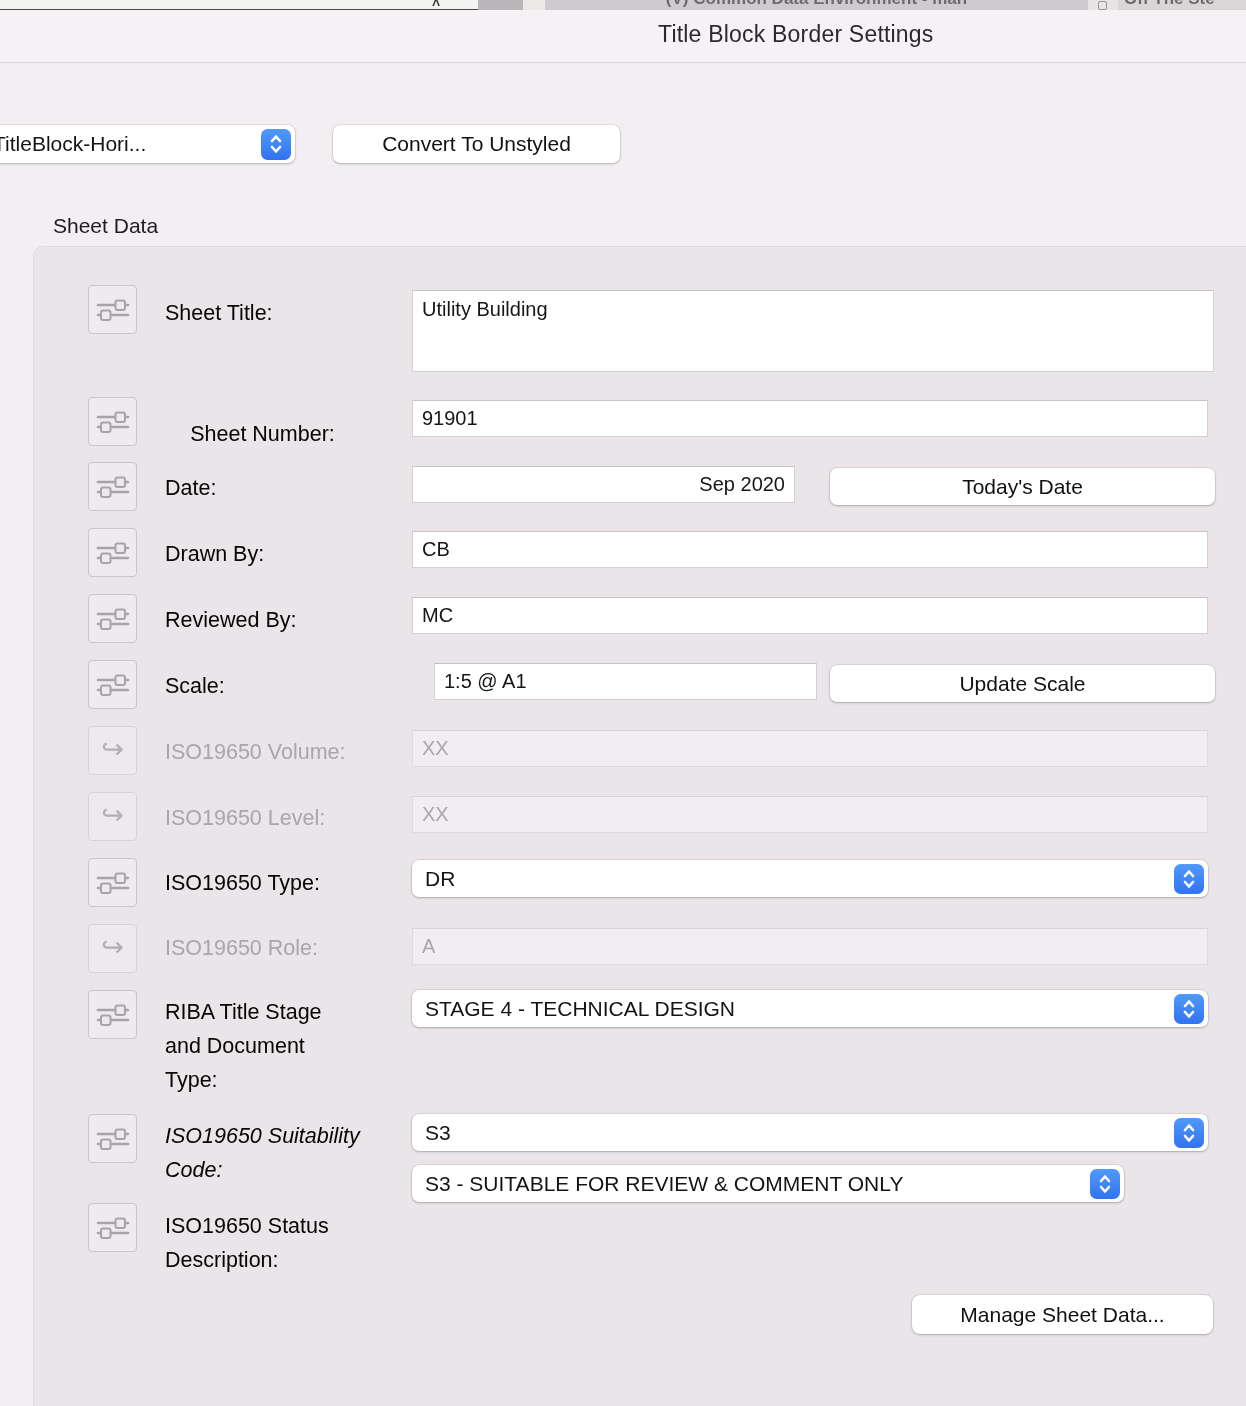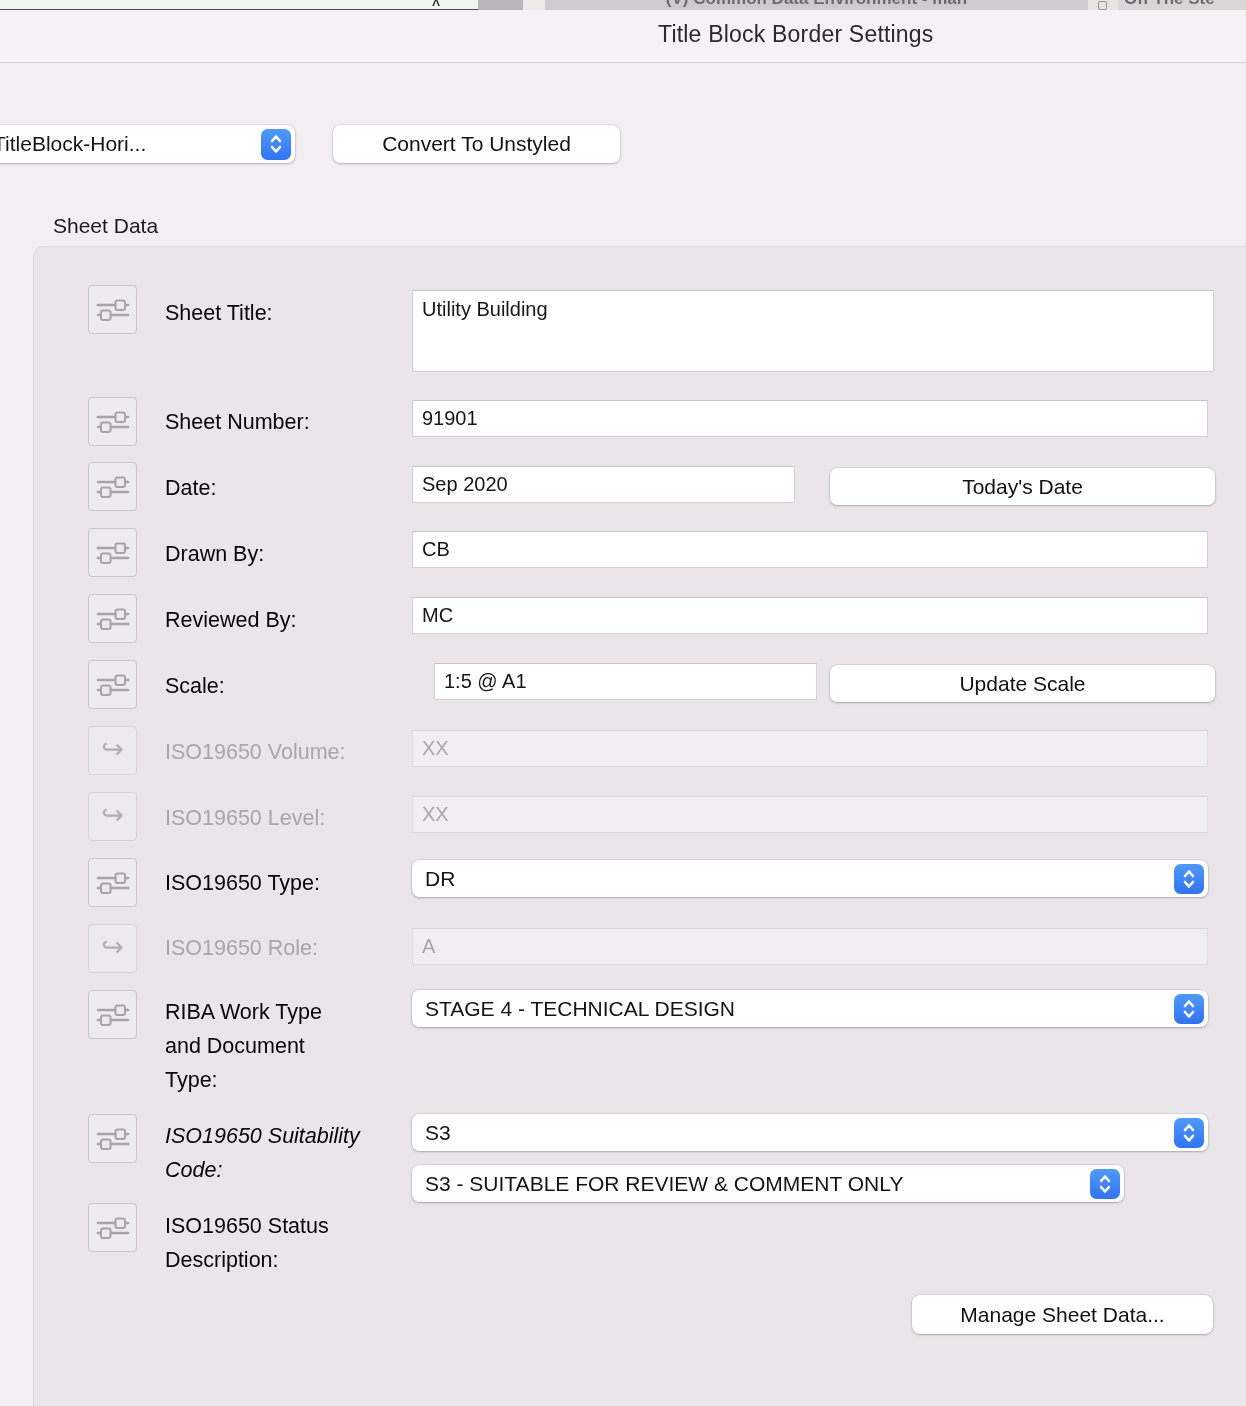--- a/index.html
+++ b/index.html
@@ -125,33 +125,33 @@
   <textarea class="ta" style="top: 290px;">Utility Building</textarea>
 
   <div class="icon-btn" style="top:397px;">
     <svg width="38" height="26" viewBox="0 0 38 26">
         <line x1="4" y1="8" x2="34" y2="8" stroke="#a7a4a7" stroke-width="2.6" stroke-linecap="round"></line>
         <rect x="21.5" y="3.5" width="9.5" height="9.5" rx="2" fill="#eceaec" stroke="#a7a4a7" stroke-width="2"></rect>
         <line x1="4" y1="18" x2="34" y2="18" stroke="#a7a4a7" stroke-width="2.6" stroke-linecap="round"></line>
         <rect x="7" y="13.5" width="9.5" height="9.5" rx="2" fill="#eceaec" stroke="#a7a4a7" stroke-width="2"></rect>
       </svg>
   </div>
-  <div class="row-label" style="top:405px;">Sheet Number:</div>
+  <div class="row-label" style="top:417px;text-align:center;">Sheet Number:</div>
   <input class="tf" style="top: 400px;" value="91901">
 
   <div class="icon-btn" style="top:462px;">
     <svg width="38" height="26" viewBox="0 0 38 26">
         <line x1="4" y1="8" x2="34" y2="8" stroke="#a7a4a7" stroke-width="2.6" stroke-linecap="round"></line>
         <rect x="21.5" y="3.5" width="9.5" height="9.5" rx="2" fill="#eceaec" stroke="#a7a4a7" stroke-width="2"></rect>
         <line x1="4" y1="18" x2="34" y2="18" stroke="#a7a4a7" stroke-width="2.6" stroke-linecap="round"></line>
         <rect x="7" y="13.5" width="9.5" height="9.5" rx="2" fill="#eceaec" stroke="#a7a4a7" stroke-width="2"></rect>
       </svg>
   </div>
   <div class="row-label" style="top:471px;">Date:</div>
-  <input class="tf short" style="top: 466px;" value="Sep 2020">
+  <input class="tf short" style="top: 466px; text-align: right;" value="Sep 2020">
   <div class="btn" style="left:830px;top:468px;width:385px;height:37px;">
     <span>Today's Date</span>
   </div>
 
   <div class="icon-btn" style="top:528px;">
     <svg width="38" height="26" viewBox="0 0 38 26">
         <line x1="4" y1="8" x2="34" y2="8" stroke="#a7a4a7" stroke-width="2.6" stroke-linecap="round"></line>
         <rect x="21.5" y="3.5" width="9.5" height="9.5" rx="2" fill="#eceaec" stroke="#a7a4a7" stroke-width="2"></rect>
         <line x1="4" y1="18" x2="34" y2="18" stroke="#a7a4a7" stroke-width="2.6" stroke-linecap="round"></line>
         <rect x="7" y="13.5" width="9.5" height="9.5" rx="2" fill="#eceaec" stroke="#a7a4a7" stroke-width="2"></rect>
@@ -223,21 +223,21 @@
   <input class="tf off" style="top: 928px;" disabled="" value="A">
 
   <div class="icon-btn" style="top:990px;">
     <svg width="38" height="26" viewBox="0 0 38 26">
         <line x1="4" y1="8" x2="34" y2="8" stroke="#a7a4a7" stroke-width="2.6" stroke-linecap="round"></line>
         <rect x="21.5" y="3.5" width="9.5" height="9.5" rx="2" fill="#eceaec" stroke="#a7a4a7" stroke-width="2"></rect>
         <line x1="4" y1="18" x2="34" y2="18" stroke="#a7a4a7" stroke-width="2.6" stroke-linecap="round"></line>
         <rect x="7" y="13.5" width="9.5" height="9.5" rx="2" fill="#eceaec" stroke="#a7a4a7" stroke-width="2"></rect>
       </svg>
   </div>
-  <div class="row-label" style="top:995px;">RIBA Work Type and Document Type:</div>
+  <div class="row-label" style="top:995px;">RIBA Title Stage and Document Type:</div>
   <div class="popup" style="left:412px;top:990px;width:796px;height:37px;">
     <span class="pop-text">STAGE 4 - TECHNICAL DESIGN</span>
     <span class="pop-cap">
         <svg width="16" height="26" viewBox="0 0 16 26">
           <path d="M4 10 L8 5.5 L12 10" stroke="#fff" stroke-width="2.6" fill="none" stroke-linecap="round" stroke-linejoin="round"></path>
           <path d="M4 16 L8 20.5 L12 16" stroke="#fff" stroke-width="2.6" fill="none" stroke-linecap="round" stroke-linejoin="round"></path>
         </svg>
       </span>
   </div>
 

